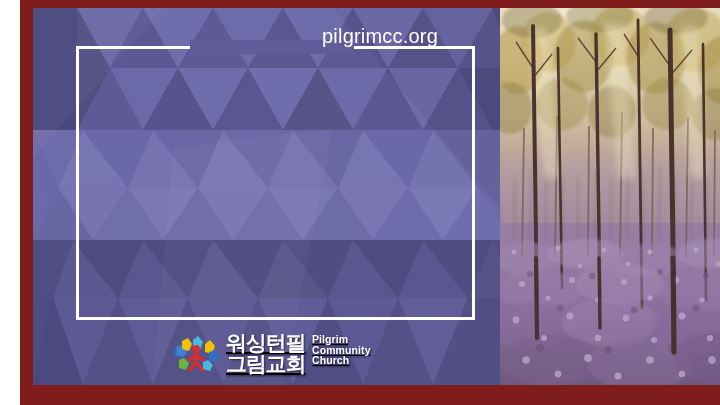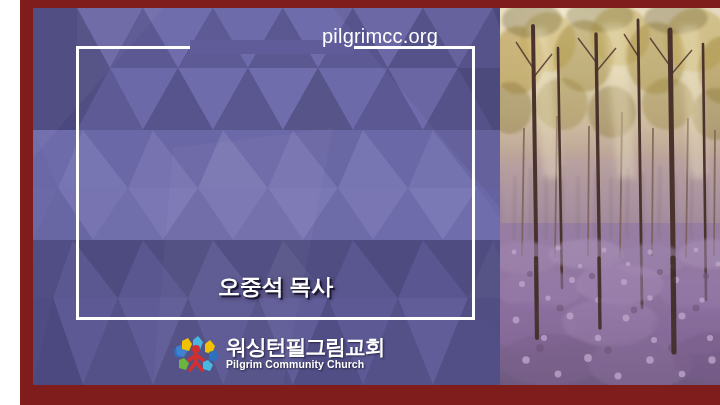--- a/index.html
+++ b/index.html
@@ -185,23 +185,23 @@
     align-items: center;
     gap: 6px;
   }
   .logo-mark {
     width: 48px;
     height: 38px;
     flex: 0 0 48px;
   }
   .logo-words {
     display: flex;
-    flex-direction: column;
     justify-content: flex-start;
     line-height: 1;
+    text-decoration: underline;
   }
   .logo-ko {
     color: #ffffff;
     font-size: 21px;
     font-weight: 700;
     letter-spacing: -1.2px;
     text-shadow: 1px 1px 2px rgba(20,16,40,0.7);
   }
   .logo-en {
     color: #ffffff;
@@ -506,21 +506,20 @@
   </div>
 
   <div class="frame"></div>
 
   <div class="frame-cut" style="background:#5f5c99;"></div>
 
   <div class="url">pilgrimcc.org</div>
 
 
 
-  <div class="speaker">오중석 목사</div>
 
   <div class="logo">
     <svg class="logo-mark" viewBox="0 0 48 38">
 
       <polygon points="9,13 13,18 9,24 3,22 2,15" fill="#2f6fc0"></polygon>
       <polygon points="11,10 16,16 12,23 5,21 4,13" fill="#3f86d6" opacity="0.85"></polygon>
 
       <polygon points="16,4 20,10 17,17 10,15 10,7" fill="#f2c100"></polygon>
 
       <polygon points="26,2 31,8 28,16 21,14 21,6" fill="#49b7e0"></polygon>

